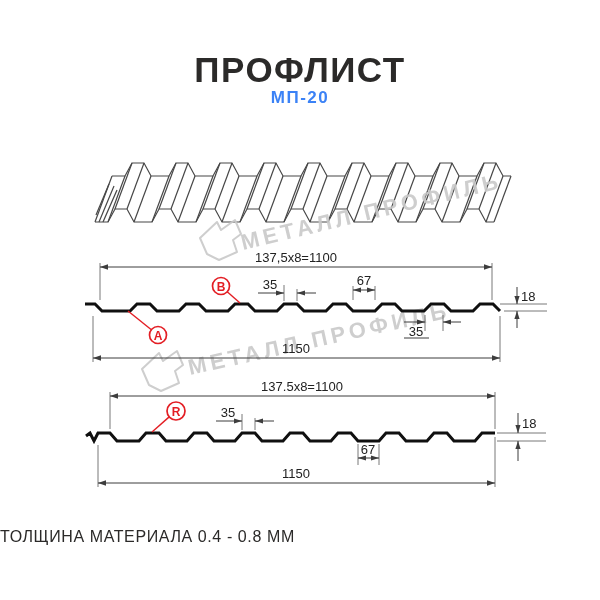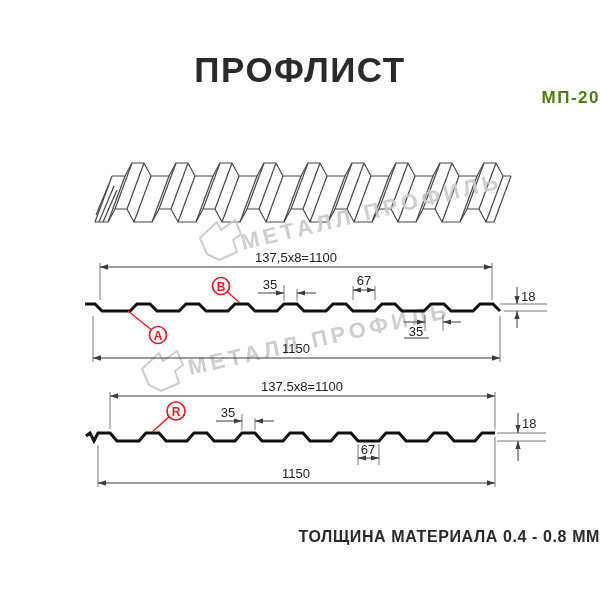--- a/index.html
+++ b/index.html
@@ -1,23 +1,23 @@
 <!DOCTYPE html>
 <html><head>
 <meta charset="utf-8">
 <style>
   html,body{margin:0;padding:0;background:#ffffff;}
   .page{position:relative;width:600px;height:600px;background:#ffffff;overflow:hidden;
         font-family:"Liberation Sans",sans-serif;color:#2b2a29;border-radius:7px;}
   .title{position:absolute;top:50px;left:0;width:600px;text-align:center;
          font-size:35px;font-weight:800;letter-spacing:1.5px;color:#2b2a29;}
-  .subtitle{position:absolute;top:88px;left:0;width:600px;text-align:right;
-            font-size:17px;font-weight:600;letter-spacing:1.5px;color:#4d7c0f;}
-  .footer{position:absolute;top:528px;left:0;width:600px;text-align:right;
-          font-size:16px;font-weight:700;letter-spacing:0.6px;color:#2b2a29;}
+  .subtitle{position:absolute;top:88px;left:0;width:600px;text-align:center;
+            font-size:17px;font-weight:600;letter-spacing:1.5px;color:#3b82f6;}
+  .footer{position:absolute;top:528px;left:0;width:600px;text-align:left;
+          font-size:16px;font-weight:400;letter-spacing:0.6px;color:#2b2a29;}
   svg{position:absolute;top:0;left:0;}
   .dimline{stroke:#3d3d3d;stroke-width:1;fill:none;}
   .extline{stroke:#6a6a6a;stroke-width:0.9;fill:none;}
   .arrow{fill:#3d3d3d;stroke:none;}
   .dimtext{font-family:"Liberation Sans",sans-serif;font-size:13px;fill:#222222;}
   .profile{stroke:#101010;stroke-width:3;fill:none;stroke-linejoin:miter;}
   .red{stroke:#e31e24;}
   .marker-circle{fill:#ffffff;stroke:#e31e24;stroke-width:1.7;}
   .marker-text{font-family:"Liberation Sans",sans-serif;font-size:12px;font-weight:700;fill:#e31e24;}
   .wm-text{font-family:"Liberation Sans",sans-serif;font-size:22px;font-weight:700;

